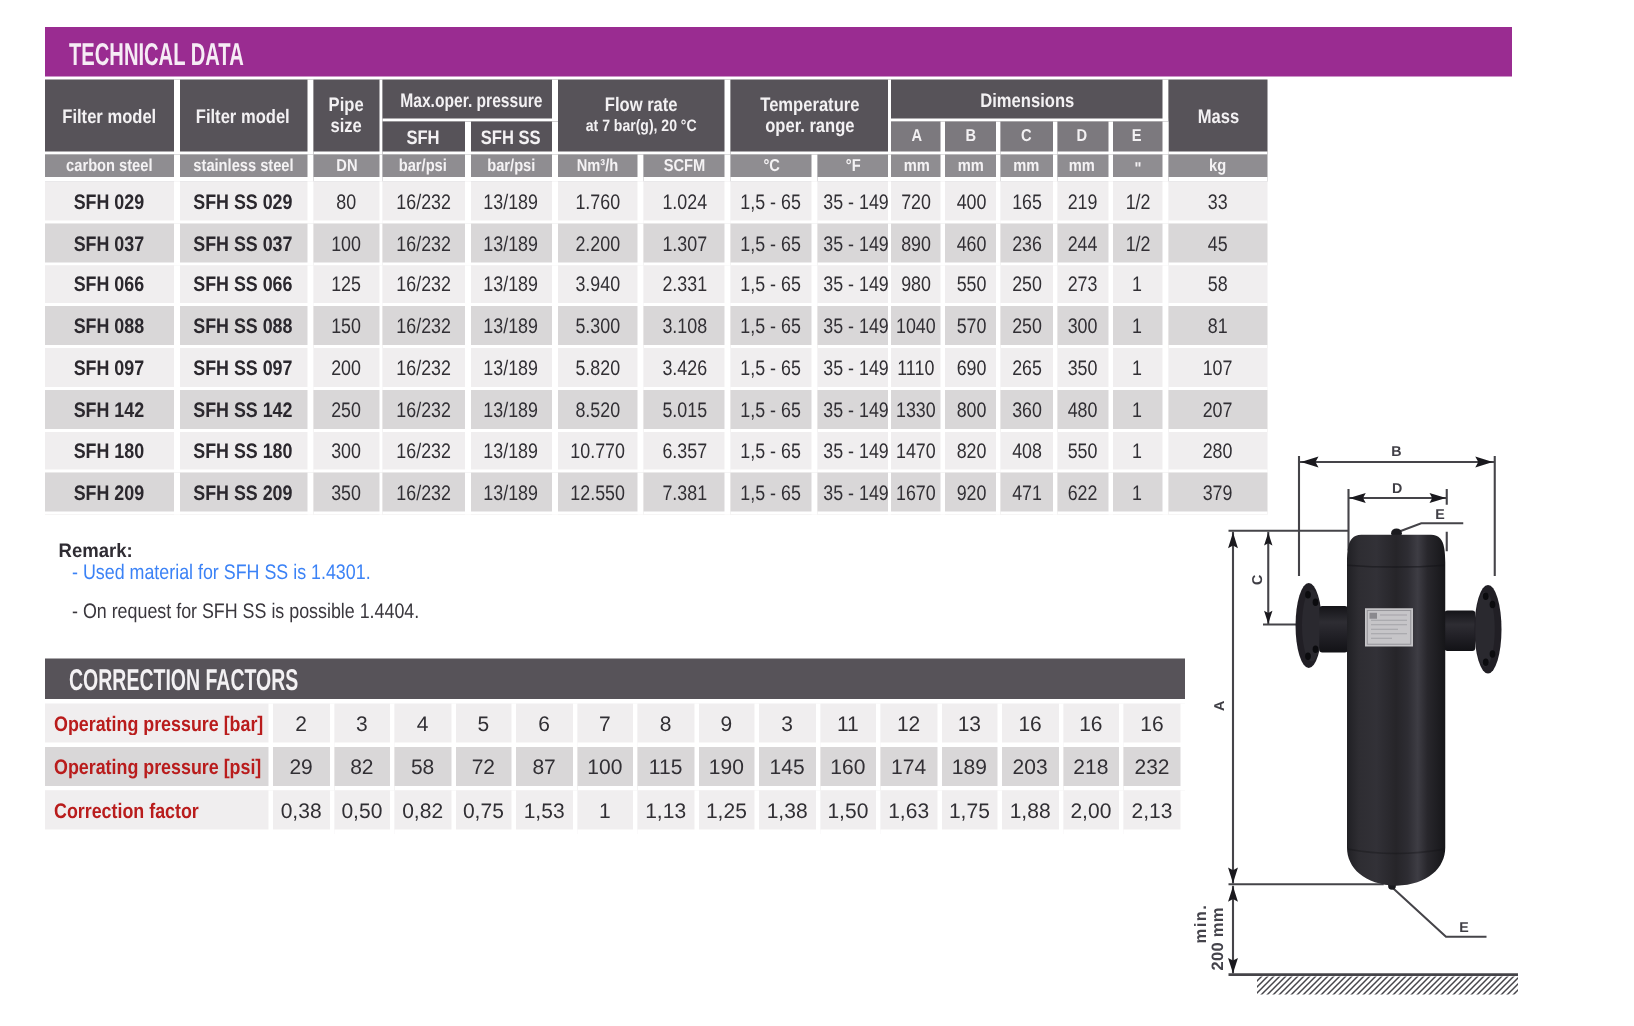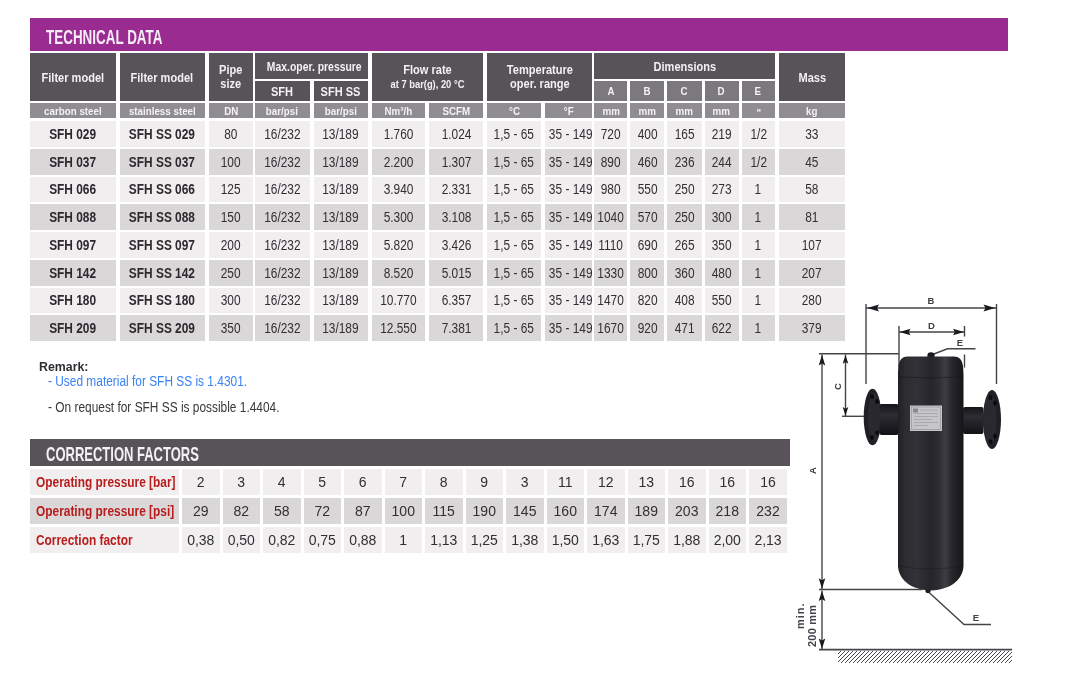--- a/index.html
+++ b/index.html
@@ -330,21 +330,21 @@
         <td class="rg">218</td>
         <td class="rg">232</td>
       </tr>
 
 <tr>
         <td class="lbl rl"><span class="sxl">Correction factor</span></td>
         <td class="rl">0,38</td>
         <td class="rl">0,50</td>
         <td class="rl">0,82</td>
         <td class="rl">0,75</td>
-        <td class="rl">0,88</td>
+        <td class="rl">1,53</td>
         <td class="rl">1</td>
         <td class="rl">1,13</td>
         <td class="rl">1,25</td>
         <td class="rl">1,38</td>
         <td class="rl">1,50</td>
         <td class="rl">1,63</td>
         <td class="rl">1,75</td>
         <td class="rl">1,88</td>
         <td class="rl">2,00</td>
         <td class="rl">2,13</td>

